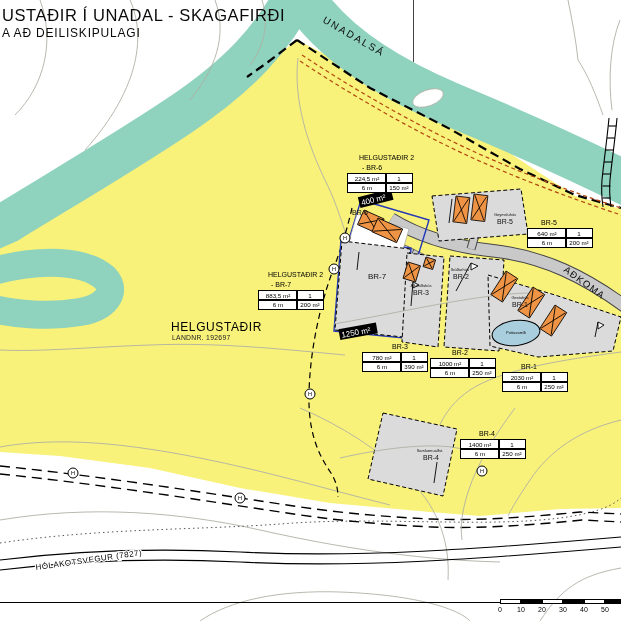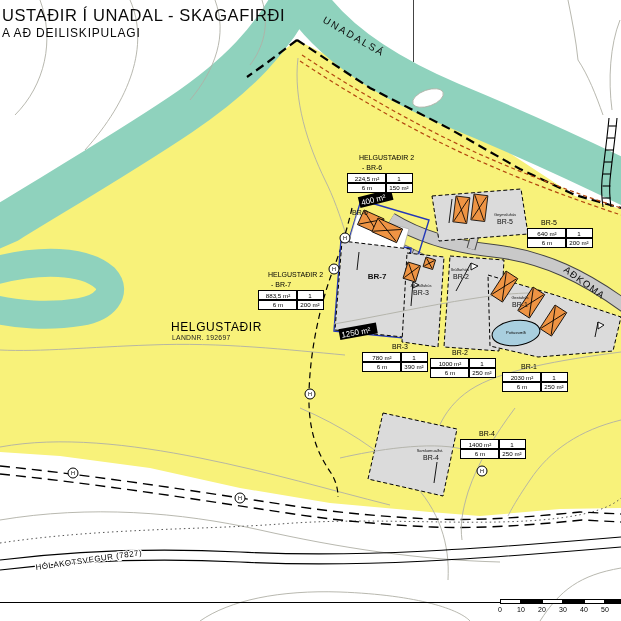--- a/index.html
+++ b/index.html
@@ -234,21 +234,21 @@
   </svg>
 
   <div class="abs title2">A AÐ DEILISKIPULAGI</div>
   <div class="abs title1">USTAÐIR Í UNADAL - SKAGAFIRÐI</div>
   <div class="abs vline"></div>
 
   <div class="abs farm">HELGUSTAÐIR</div>
   <div class="abs landnr">LANDNR. 192697</div>
 
   <div class="abs pname" style="left:360px;top:209px;">BR-6</div>
-  <div class="abs pname big" style="left:377px;top:273px;font-weight:bold;">BR-7</div>
+  <div class="abs pname big" style="left:377px;top:273px;">BR-7</div>
   <div class="abs tiny" style="left:505px;top:213px;">Geymsluhús</div>
   <div class="abs pname" style="left:505px;top:218px;">BR-5</div>
   <div class="abs tiny" style="left:421px;top:284px;">Aðstöðuhús</div>
   <div class="abs pname" style="left:421px;top:289px;">BR-3</div>
   <div class="abs tiny" style="left:460px;top:268px;">Íbúðarhús</div>
   <div class="abs pname" style="left:461px;top:273px;">BR-2</div>
   <div class="abs tiny" style="left:520px;top:296px;">Gestahús</div>
   <div class="abs pname" style="left:520px;top:301px;">BR-1</div>
   <div class="abs tiny" style="left:430px;top:449px;">Samkomuaðst.</div>
   <div class="abs pname" style="left:431px;top:454px;">BR-4</div>

